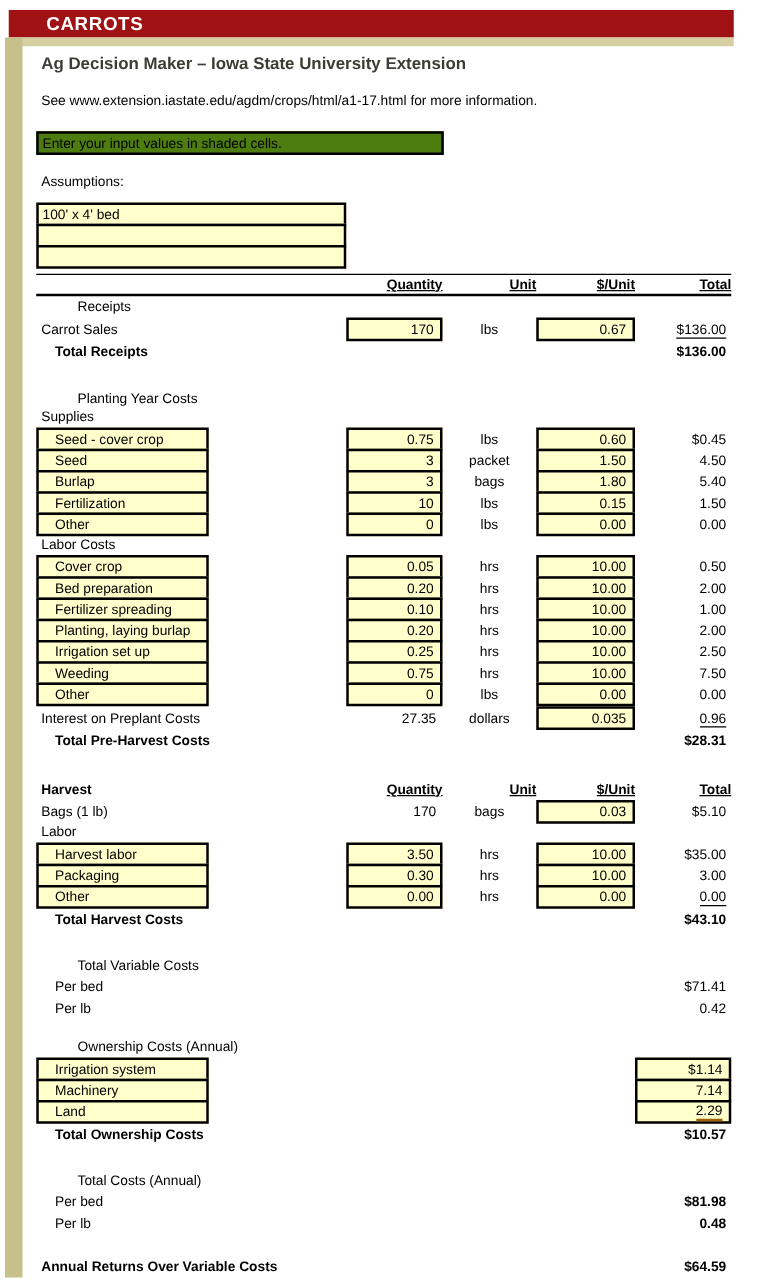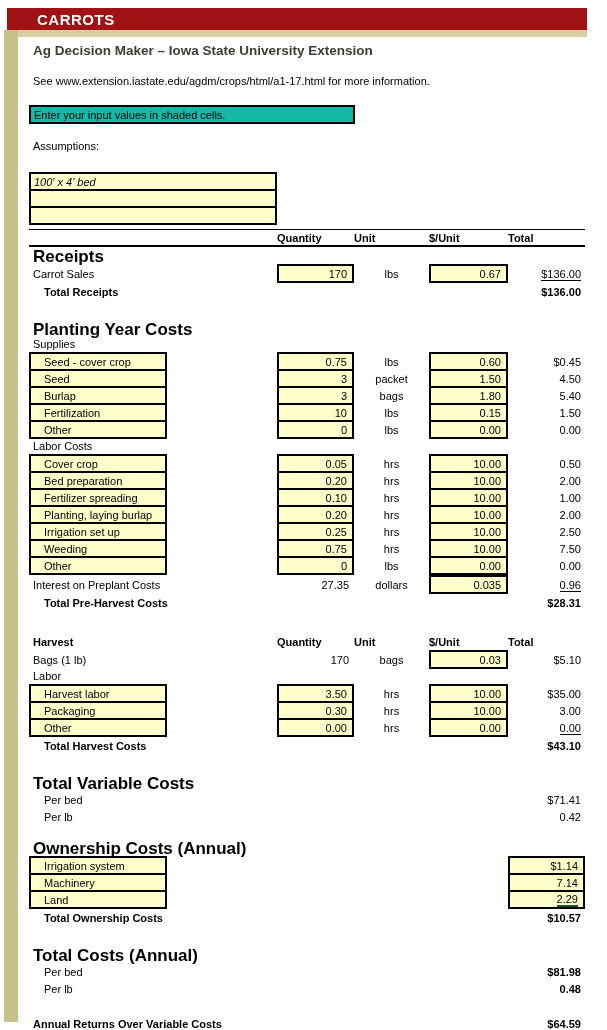--- a/index.html
+++ b/index.html
@@ -7,24 +7,24 @@
   .page{position:relative;width:607px;height:1030px;background:#fff;overflow:hidden;}
   .banner{position:absolute;left:7px;top:8px;width:580px;height:22px;background:#A01113;
           color:#fff;font-weight:bold;font-size:15px;letter-spacing:.5px;
           display:flex;align-items:center;padding-left:30px;box-sizing:border-box;text-align:right;}
   .tanstrip{position:absolute;left:7px;top:30px;width:580px;height:7px;background:#D6CFA2;}
   .leftstripe{position:absolute;left:4px;top:30px;width:14px;height:992px;background:#C6C08B;}
   .content{position:absolute;left:29px;top:37px;width:556px;}
   .title{margin-top:6px;padding-left:4px;font-size:13.5px;font-weight:bold;color:#3D3D35;}
   .urlline{margin-top:17px;padding-left:4px;font-size:11px;}
   .instrbox{margin-top:18px;margin-left:0;width:326px;height:19px;box-sizing:border-box;
-            background:#14b8a6;border:2px solid #000;display:flex;align-items:center;
+            background:#4d7c0f;border:2px solid #000;display:flex;align-items:center;
             padding-left:3px;font-size:11px;}
   .asmlabel{margin-top:16px;padding-left:4px;font-size:11px;}
-  .asmstack{margin-top:20px;font-style:italic;}
+  .asmstack{margin-top:10px;}
   .asmrow{width:248px;height:19px;box-sizing:border-box;background:#FFFFCC;border:2px solid #000;
           display:flex;align-items:center;padding-left:3px;font-size:11px;}
   .asmstack .asmrow + .asmrow{margin-top:-2px;}
 
   .r{display:grid;grid-template-columns:138px 110px 77px 75px 79px 77px;font-size:11px;}
   .stk .r + .r{margin-top:-2px;}
   .box{background:#FFFFCC;border:2px solid #000;box-sizing:border-box;display:flex;
        align-items:center;height:19px;}
   .lblbox{grid-column:1/2;padding-left:13px;}
   .qbox{grid-column:3/4;justify-content:flex-end;padding-right:5px;}
@@ -32,25 +32,25 @@
   .obox{grid-column:6/7;justify-content:flex-end;padding-right:5px;}
   .unitc{grid-column:4/5;text-align:center;align-self:center;}
   .totc{grid-column:6/7;text-align:right;padding-right:4px;align-self:center;margin-left:23px;}
   .lbl2{grid-column:1/3;padding-left:4px;align-self:center;}
   .qplain{grid-column:3/4;text-align:right;padding-right:5px;align-self:center;}
   .h17{height:17px;align-items:center;}
   .h19{height:19px;}
   .b{font-weight:bold;}
   .ind{padding-left:15px;}
   .ul{border-bottom:1px solid #000;padding-bottom:0px;}
-  .ul2{border-bottom:2px solid #14532d;}
+  .ul2{border-bottom:2px solid #a16207;}
   .colhead{margin-top:4px;border-top:1px solid #000;border-bottom:2.5px solid #000;}
   .colhead .r{height:15px;align-items:center;}
-  .ch{text-align:left;font-weight:bold;}
-  .sechead{font-size:17px;font-weight:bold;padding-left:4px;height:15px;line-height:15px;}
+  .ch{text-align:right;font-weight:bold;text-decoration:underline;}
+  .sechead{font-size:11px;font-weight:normal;padding-left:4px;height:15px;line-height:15px;margin-left:29px;}
   .plain{font-size:11px;padding-left:4px;height:15px;line-height:15px;}
   .sp2{height:22px;}
   .sp3{height:16px;}
 </style>
 </head>
 <body>
 
 <div class="page">
   <div class="banner">
     <span>CARROTS</span>

